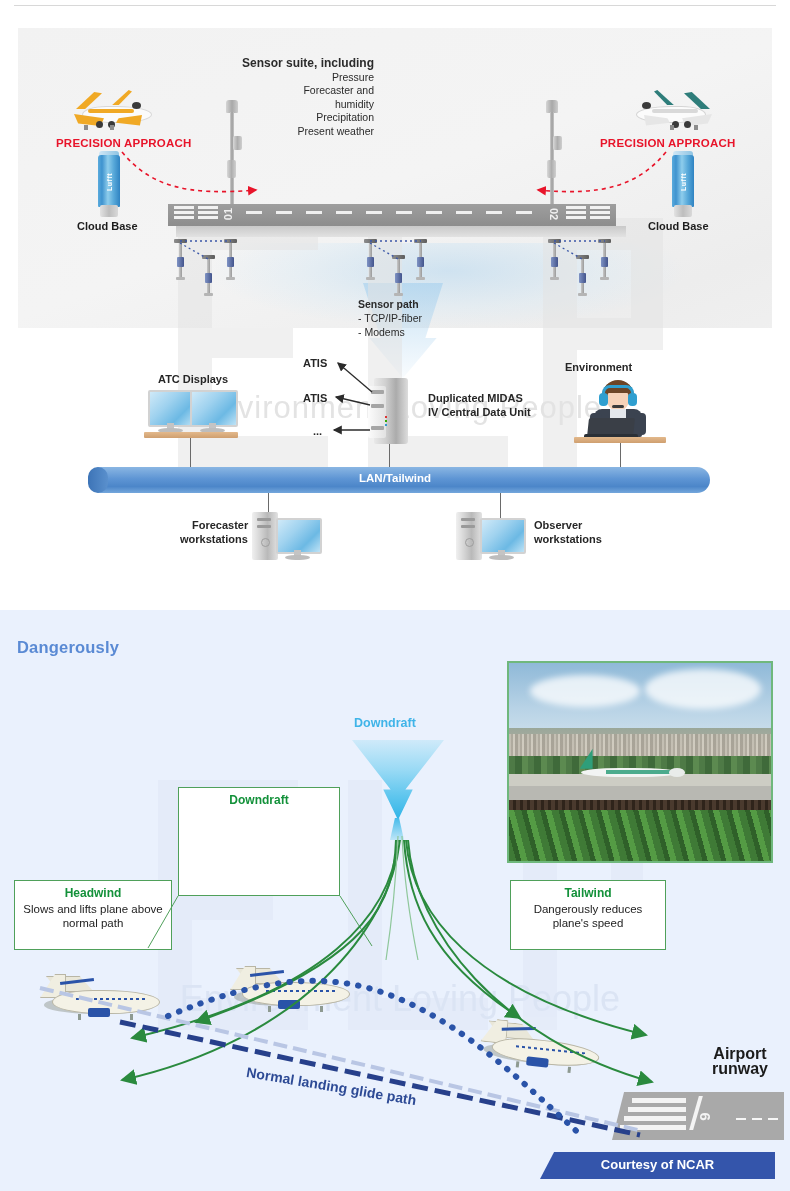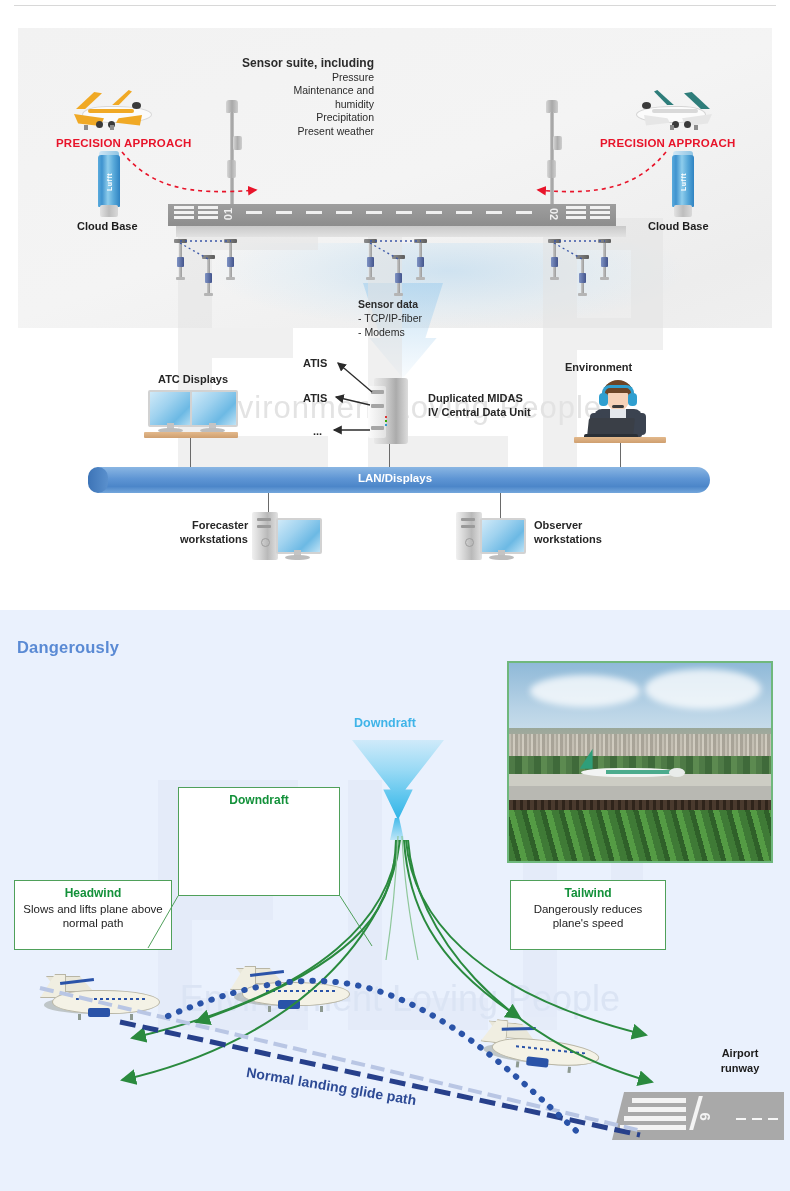--- a/index.html
+++ b/index.html
@@ -282,21 +282,21 @@
     background:#a9a9a9;
     clip-path:polygon(7% 0,100% 0,100% 100%,0 100%);
   }
   .rw2-stripe{position:absolute;background:#f4f4f4;height:5px;}
   .rw2-slash{position:absolute;width:4px;height:34px;background:#f4f4f4;transform:skewX(-16deg);}
   .rw2-num{position:absolute;color:#f4f4f4;font-weight:bold;font-size:15px;transform:rotate(-90deg);}
   .rw2-dash{position:absolute;top:1118px;height:2px;background:#f6f6f6;}
 
   .airport-lbl{
     position:absolute;left:700px;top:1046px;width:80px;text-align:center;
-    font-size:11px;font-weight:bold;color:#1b1b1b;line-height:15px;
+    font-size:16px;font-weight:bold;color:#1b1b1b;line-height:15px;
   }
   .glide-lbl{
     position:absolute;left:248px;top:1064px;
     font-size:14px;font-weight:bold;color:#2d4a95;
     transform:rotate(9.5deg);transform-origin:left top;white-space:nowrap;
   }
   .ncar{
     position:absolute;left:540px;top:1152px;width:235px;height:27px;
     background:#3455ab;
     clip-path:polygon(6% 0,100% 0,100% 100%,0 100%);
@@ -344,28 +344,28 @@
       <div class="wm-bar" style="left:463px;top:40px;width:32px;height:132px;"></div>
     </div>
 
   </div>
 
   <div class="wm-text">Environment Loving People</div>
 
   <div class="sensor-suite">
     <span class="hd">Sensor suite, including</span>
     <span>Pressure</span><br>
-    <span>Maintenance and</span><br>
+    <span>Forecaster and</span><br>
     <span>humidity</span><br>
     <span>Precipitation</span><br>
     <span>Present weather</span>
   </div>
 
   <div class="sensor-data">
-    <span class="hd">Sensor data</span>
+    <span class="hd">Sensor path</span>
     <span>- TCP/IP-fiber</span><br>
     <span>- Modems</span>
   </div>
 
   <div class="ac" style="left:70px;top:88px;width:84px;height:48px;">
     <div style="position:absolute;left:6px;top:4px;width:26px;height:17px;background:#f0a925;clip-path:polygon(0 100%,70% 0,100% 8%,35% 100%);"></div>
     <div style="position:absolute;left:40px;top:2px;width:22px;height:15px;background:#f0a925;clip-path:polygon(10% 100%,85% 0,100% 10%,40% 100%);"></div>
     <div style="position:absolute;left:12px;top:18px;width:68px;height:15px;background:#fbfbfb;border:1px solid #d8d8d8;border-radius:35% 50% 45% 45%/50%;"></div>
     <div style="position:absolute;left:18px;top:21px;width:46px;height:4px;background:#f0a925;border-radius:2px;"></div>
     <div style="position:absolute;left:4px;top:26px;width:30px;height:12px;background:#f0a925;clip-path:polygon(0 0,100% 35%,88% 100%,14% 80%);"></div>
@@ -565,21 +565,21 @@
   <div class="wire wire-v" style="left:620px;top:443px;height:37px;"></div>
   <div class="wire wire-h" style="left:438px;top:479px;width:183px;"></div>
   <div class="dot" style="left:386px;top:467px;"></div>
   <div class="dot" style="left:326px;top:477px;"></div>
   <div class="dot" style="left:435px;top:477px;"></div>
   <div class="wire wire-v" style="left:268px;top:492px;height:28px;"></div>
   <div class="wire wire-v" style="left:500px;top:492px;height:28px;"></div>
 
   <div class="lan"></div>
   <div class="lan-capL"></div>
-  <div class="lan-text">LAN/Displays</div>
+  <div class="lan-text">LAN/Tailwind</div>
 
   <div class="pc" style="left:252px;top:512px;">
     <div class="case" style="width:26px;height:48px;"></div>
     <div class="slot" style="left:5px;top:6px;width:14px;height:3px;"></div>
     <div class="slot" style="left:5px;top:13px;width:14px;height:3px;"></div>
     <div style="position:absolute;left:9px;top:26px;width:7px;height:7px;border:1px solid #9e9e9e;border-radius:50%;"></div>
   </div>
   <div class="monitor" style="left:276px;top:518px;">
     <div class="screen" style="width:42px;height:32px;"></div>
     <div class="neck" style="left:18px;top:32px;width:7px;height:6px;"></div>
@@ -705,20 +705,23 @@
   <div class="rw2-num" style="left:700px;top:1108px;">9</div>
   <div class="rw2-dash" style="left:736px;width:10px;"></div>
   <div class="rw2-dash" style="left:752px;width:10px;"></div>
   <div class="rw2-dash" style="left:768px;width:10px;"></div>
 
   <div class="airport-lbl">
     <span>Airport</span><br>
     <span>runway</span>
   </div>
 
+  <div class="ncar">
+    <span>Courtesy of NCAR</span>
+  </div>
 
   <svg class="svg-layer" viewBox="0 0 790 1191">
     <defs>
       <marker id="ah-red" markerWidth="7" markerHeight="7" refX="5" refY="3" orient="auto">
         <path d="M0,0 L6,3 L0,6 z" fill="#e8142a"></path>
       </marker>
       <marker id="ah-grn" markerWidth="9" markerHeight="9" refX="7" refY="4" orient="auto">
         <path d="M0,0 L8,4 L0,8 z" fill="#2a8a3e"></path>
       </marker>
       <marker id="ah-blk" markerWidth="8" markerHeight="8" refX="6" refY="3.5" orient="auto">

